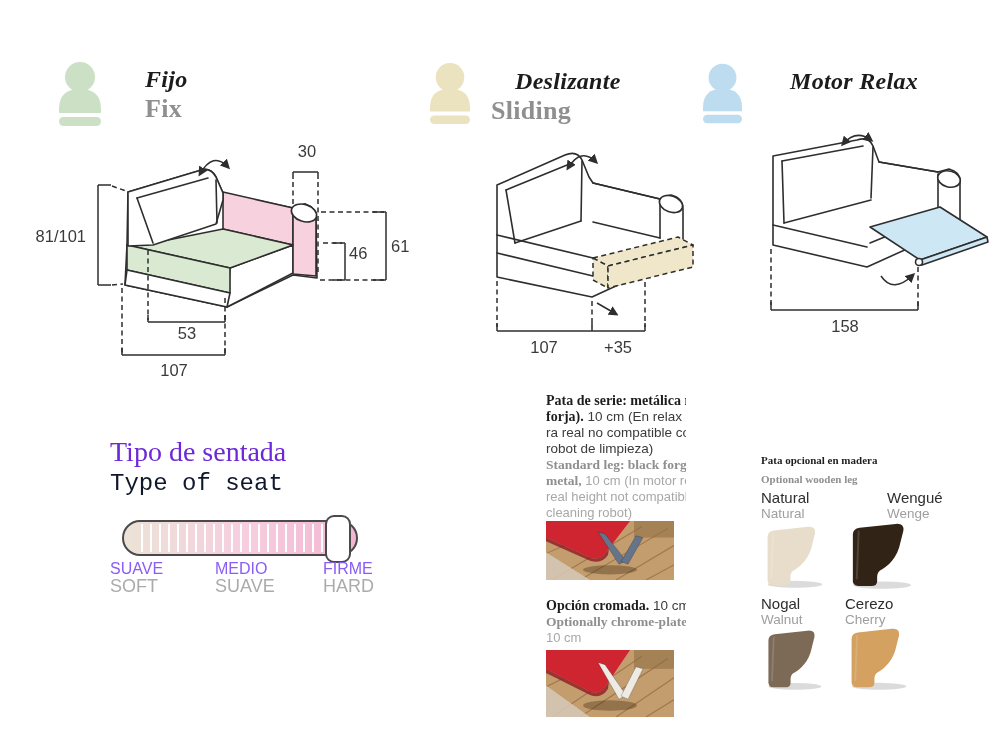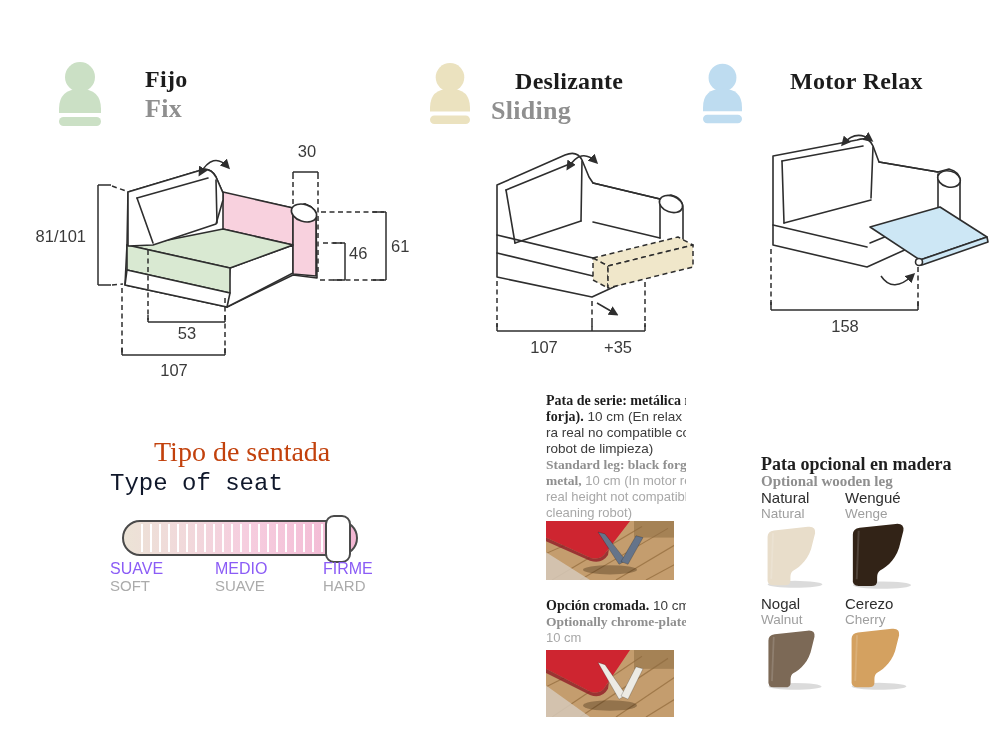--- a/index.html
+++ b/index.html
@@ -1,41 +1,41 @@
 <!DOCTYPE html>
 <html><head>
 <meta charset="utf-8">
 <style>
   html,body{margin:0;padding:0;}
   body{width:1000px;height:750px;position:relative;background:#fff;overflow:hidden;
        font-family:"Liberation Sans",sans-serif;}
   .abs{position:absolute;}
   
-  .mod-title{font-family:"Liberation Serif",serif;font-weight:bold;font-size:24px;color:#1c1c1c;letter-spacing:.3px;}
+  .mod-title{font-family:"Liberation Serif",serif;font-weight:bold;font-size:24px;color:#1c1c1c;letter-spacing:.3px;font-style:italic;}
   .mod-sub{font-family:"Liberation Serif",serif;font-weight:bold;font-size:26px;color:#8f8f8f;letter-spacing:.3px;}
   
-  .seat-title{font-family:"Liberation Serif",serif;font-size:28px;color:#c2410c;margin-left:44px;}
+  .seat-title{font-family:"Liberation Serif",serif;font-size:28px;color:#6d28d9;}
   .seat-sub{font-family:Liberation Mono, monospace;font-size:24px;color:#0f172a;}
   .track-wrap{left:122px;top:515px;width:236px;height:46px;}
   .track{position:absolute;left:0;top:5px;width:232px;height:32px;border:2px solid #4a4a4a;border-radius:19px;
          background:linear-gradient(90deg,var(--c1,#ece3d6),var(--c2,#f6cedf) 52%,var(--c3,#f2b6d2));overflow:hidden;}
   .ticks{position:absolute;left:10px;right:10px;top:2px;bottom:2px;
          background:repeating-linear-gradient(90deg,rgba(255,255,255,0) 0 7px,#fff 7px 9px);}
   .handle{position:absolute;top:0;width:22px;height:44px;background:#fff;border:2px solid #4a4a4a;border-radius:9px;}
   .scale-label{font-size:16px;color:#8b5cf6;line-height:18px;}
-  .scale-sub{font-size:15px;color:#ababab;line-height:16px;}
+  .scale-sub{font-size:18px;color:#ababab;line-height:16px;}
   
   .txtcol{width:140px;overflow:hidden;}
   .ln{white-space:nowrap;line-height:16px;font-size:13.5px;}
   .es-b{font-family:"Liberation Serif",serif;font-weight:bold;color:#1d1d1d;font-size:14px;}
   .es-r{color:#3b3b3b;}
   .en-b{font-family:"Liberation Serif",serif;font-weight:bold;color:#8f8f8f;font-size:13.5px;}
   .en-r{color:#a8a8a8;font-size:13px;}
-  .wood-title{font-family:"Liberation Serif",serif;font-weight:bold;font-size:18px;color:#1f1f1f;}
-  .wood-sub{font-family:"Liberation Serif",serif;font-weight:bold;font-size:15px;color:#8f8f8f;}
+  .wood-title{font-family:"Liberation Serif",serif;font-weight:bold;font-size:11px;color:#1f1f1f;}
+  .wood-sub{font-family:"Liberation Serif",serif;font-weight:bold;font-size:11px;color:#8f8f8f;}
   .opt-label{font-size:15px;color:#2e2e2e;line-height:17px;}
   .opt-sub{font-size:13.5px;color:#9e9e9e;line-height:15px;}
   svg text{font-family:"Liberation Sans",sans-serif;}
   .dimtxt{font-size:16.5px;fill:#3a3a3a;}
 </style>
 </head>
 <body>
 
 <svg width="0" height="0" style="position:absolute" aria-hidden="true">
   <defs>
@@ -263,21 +263,21 @@
   <use href="#legphoto"></use>
 </svg>
 
 <div class="abs wood-title" style="left:761px;top:454px">Pata opcional en madera</div>
 <div class="abs wood-sub" style="left:761px;top:473px">Optional wooden leg</div>
 
 <div class="abs" style="left:761px;top:489px">
   <div class="opt-label">Natural</div>
   <div class="opt-sub">Natural</div>
 </div>
-<div class="abs" style="left:845px;top:489px">
+<div class="abs" style="left:887px;top:489px">
   <div class="opt-label">Wengué</div>
   <div class="opt-sub">Wenge</div>
 </div>
 <svg class="abs" style="left: 760px; top: 524px; color: rgb(232, 221, 202);" width="70" height="64" viewBox="0 0 76 70">
     <use href="#woodleg"></use>
   </svg>
 <svg class="abs" style="left: 843px; top: 521px; color: rgb(50, 35, 23);" width="78" height="68" viewBox="0 0 76 70">
     <use href="#woodleg"></use>
   </svg>
 

